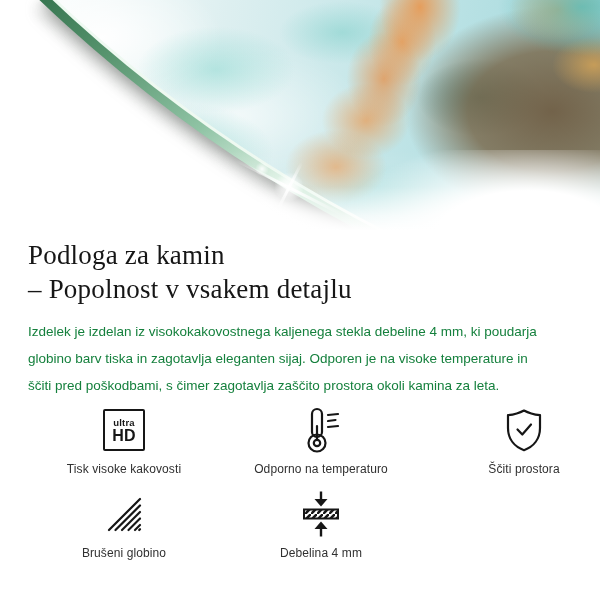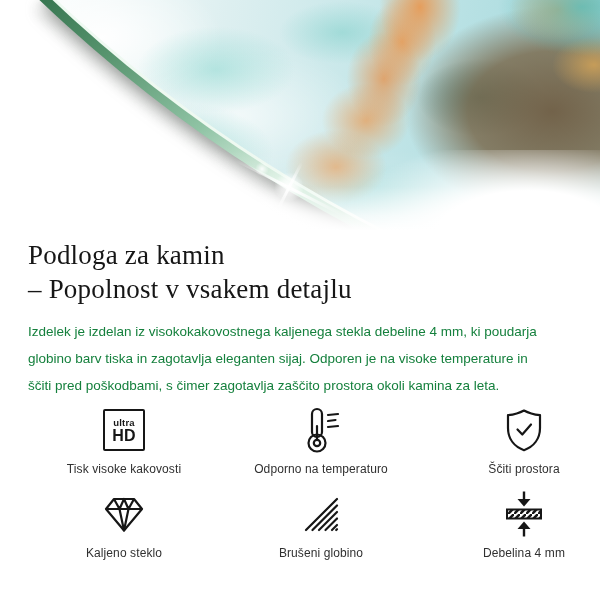--- a/index.html
+++ b/index.html
@@ -129,31 +129,20 @@
     <div class="feature">
       <div class="icon-box">
         <svg width="42" height="46" viewBox="0 0 42 46" class="ic" stroke-width="2.3" stroke-linecap="round" stroke-linejoin="round">
           <path d="M21 3.5 C25.5 6 31.5 7.6 37 8.2 V21 C37 32 30.5 39.7 21 43.2 C11.5 39.7 5 32 5 21 V8.2 C10.5 7.6 16.5 6 21 3.5 Z"></path>
           <path d="M14.5 22.5 L19.3 27.5 L28 17.5"></path>
         </svg>
       </div>
       <div class="feature-label">Ščiti prostora</div>
     </div>
 
-    <div class="feature">
-      <div class="icon-box">
-        <svg width="44" height="40" viewBox="0 0 44 40" class="ic" stroke-width="2" stroke-linejoin="round">
-          <path d="M12 5 H32 L40 15 L22 36.5 L4 15 Z"></path>
-          <path d="M4 15 H40"></path>
-          <path d="M12 5 L17.5 15 L22 5 L26.5 15 L32 5"></path>
-          <path d="M17.5 15 L22 36.5 L26.5 15"></path>
-        </svg>
-      </div>
-      <div class="feature-label">Kaljeno steklo</div>
-    </div>
 
     <div class="feature">
       <div class="icon-box">
         <svg width="40" height="40" viewBox="0 0 40 40" class="ic" stroke-width="3.2" stroke-linecap="round">
           <path d="M5 36 L36 5"></path>
           <path d="M11.5 36 L36 11.5"></path>
           <path d="M18 36 L36 18"></path>
           <path d="M24.5 36 L36 24.5"></path>
           <path d="M31 36 L36 31"></path>
           <path d="M35.2 36 L36 35.2"></path>

